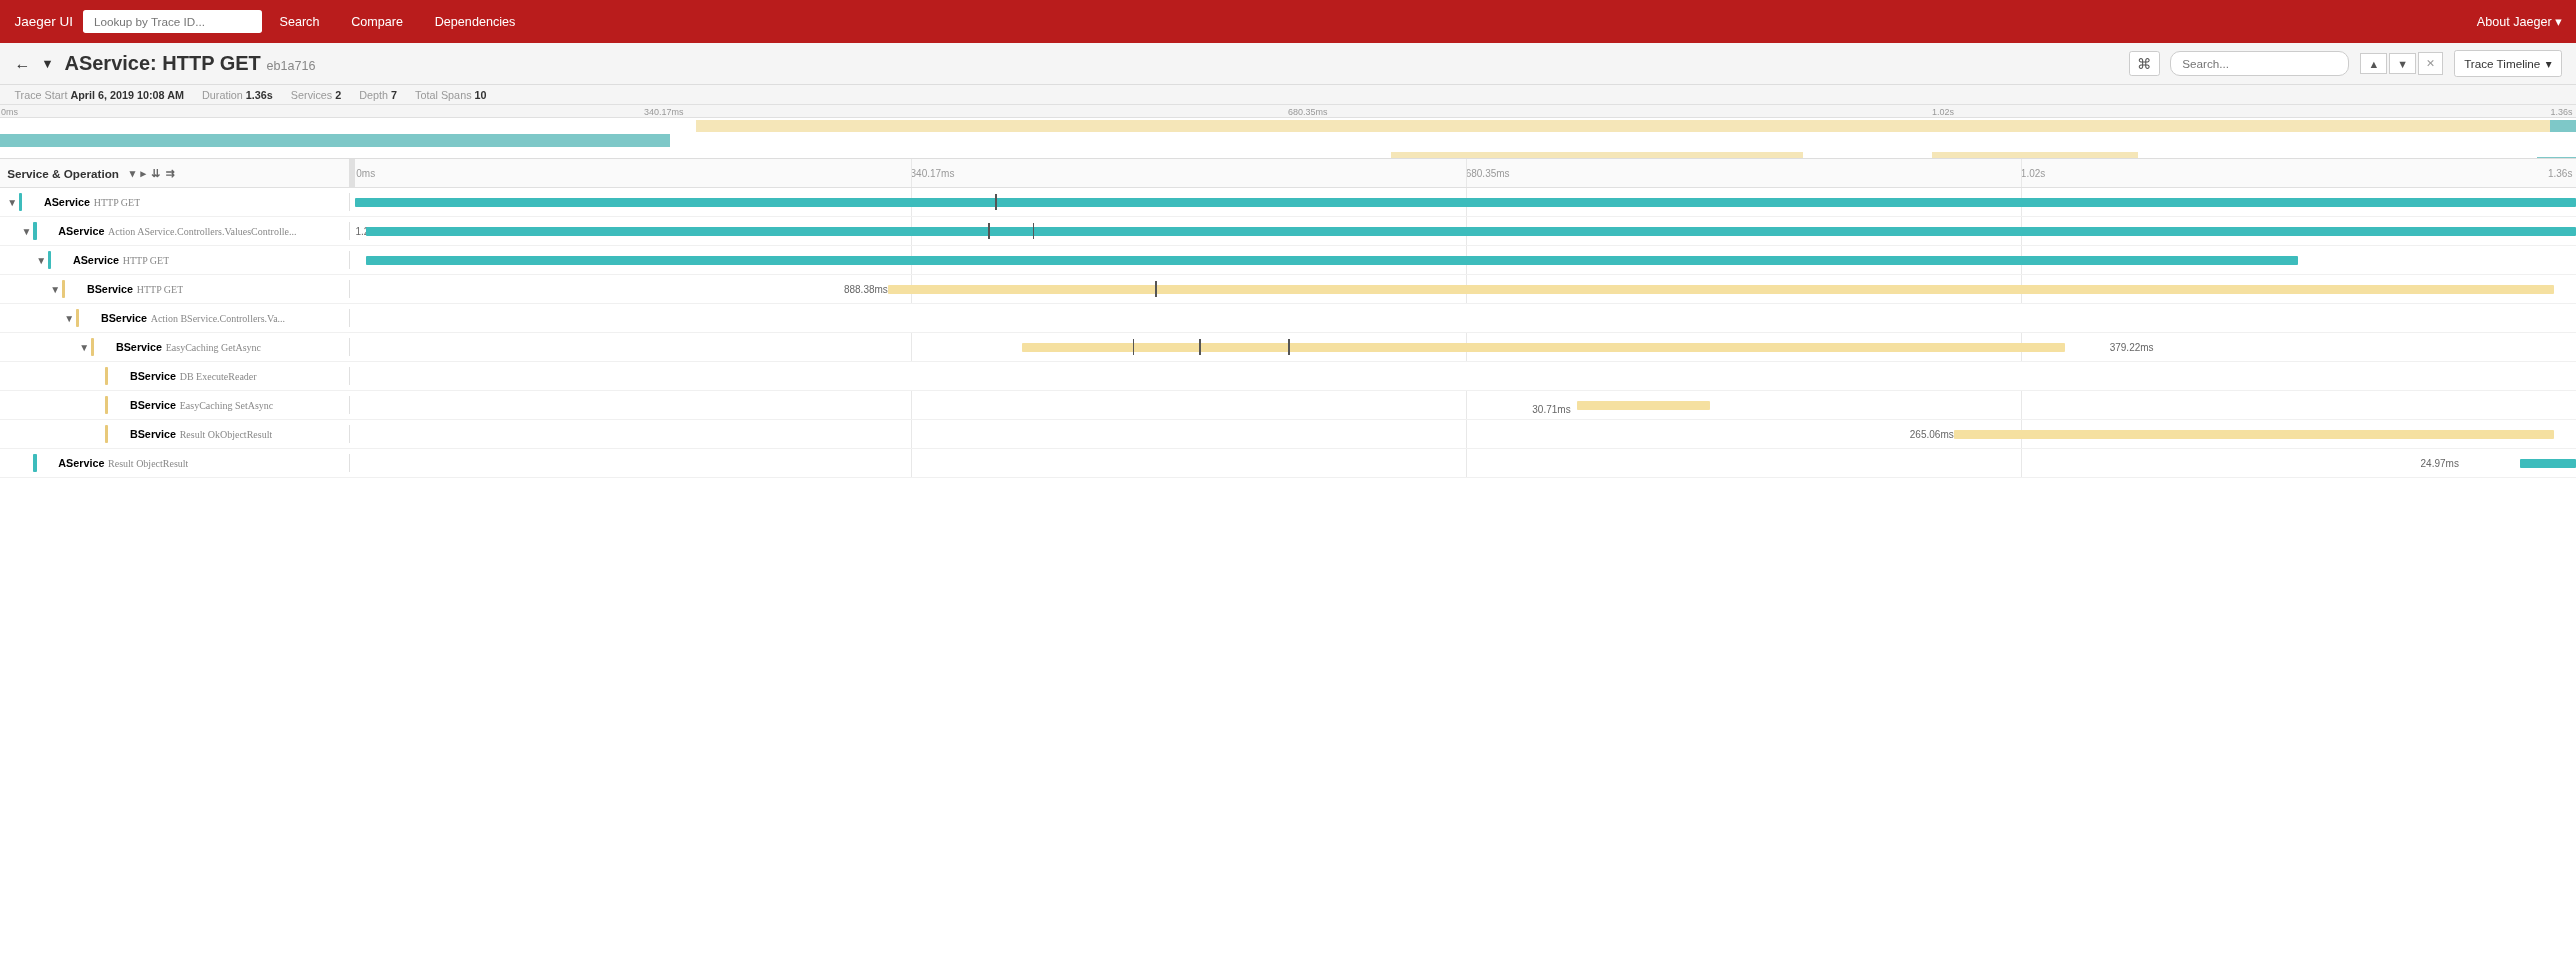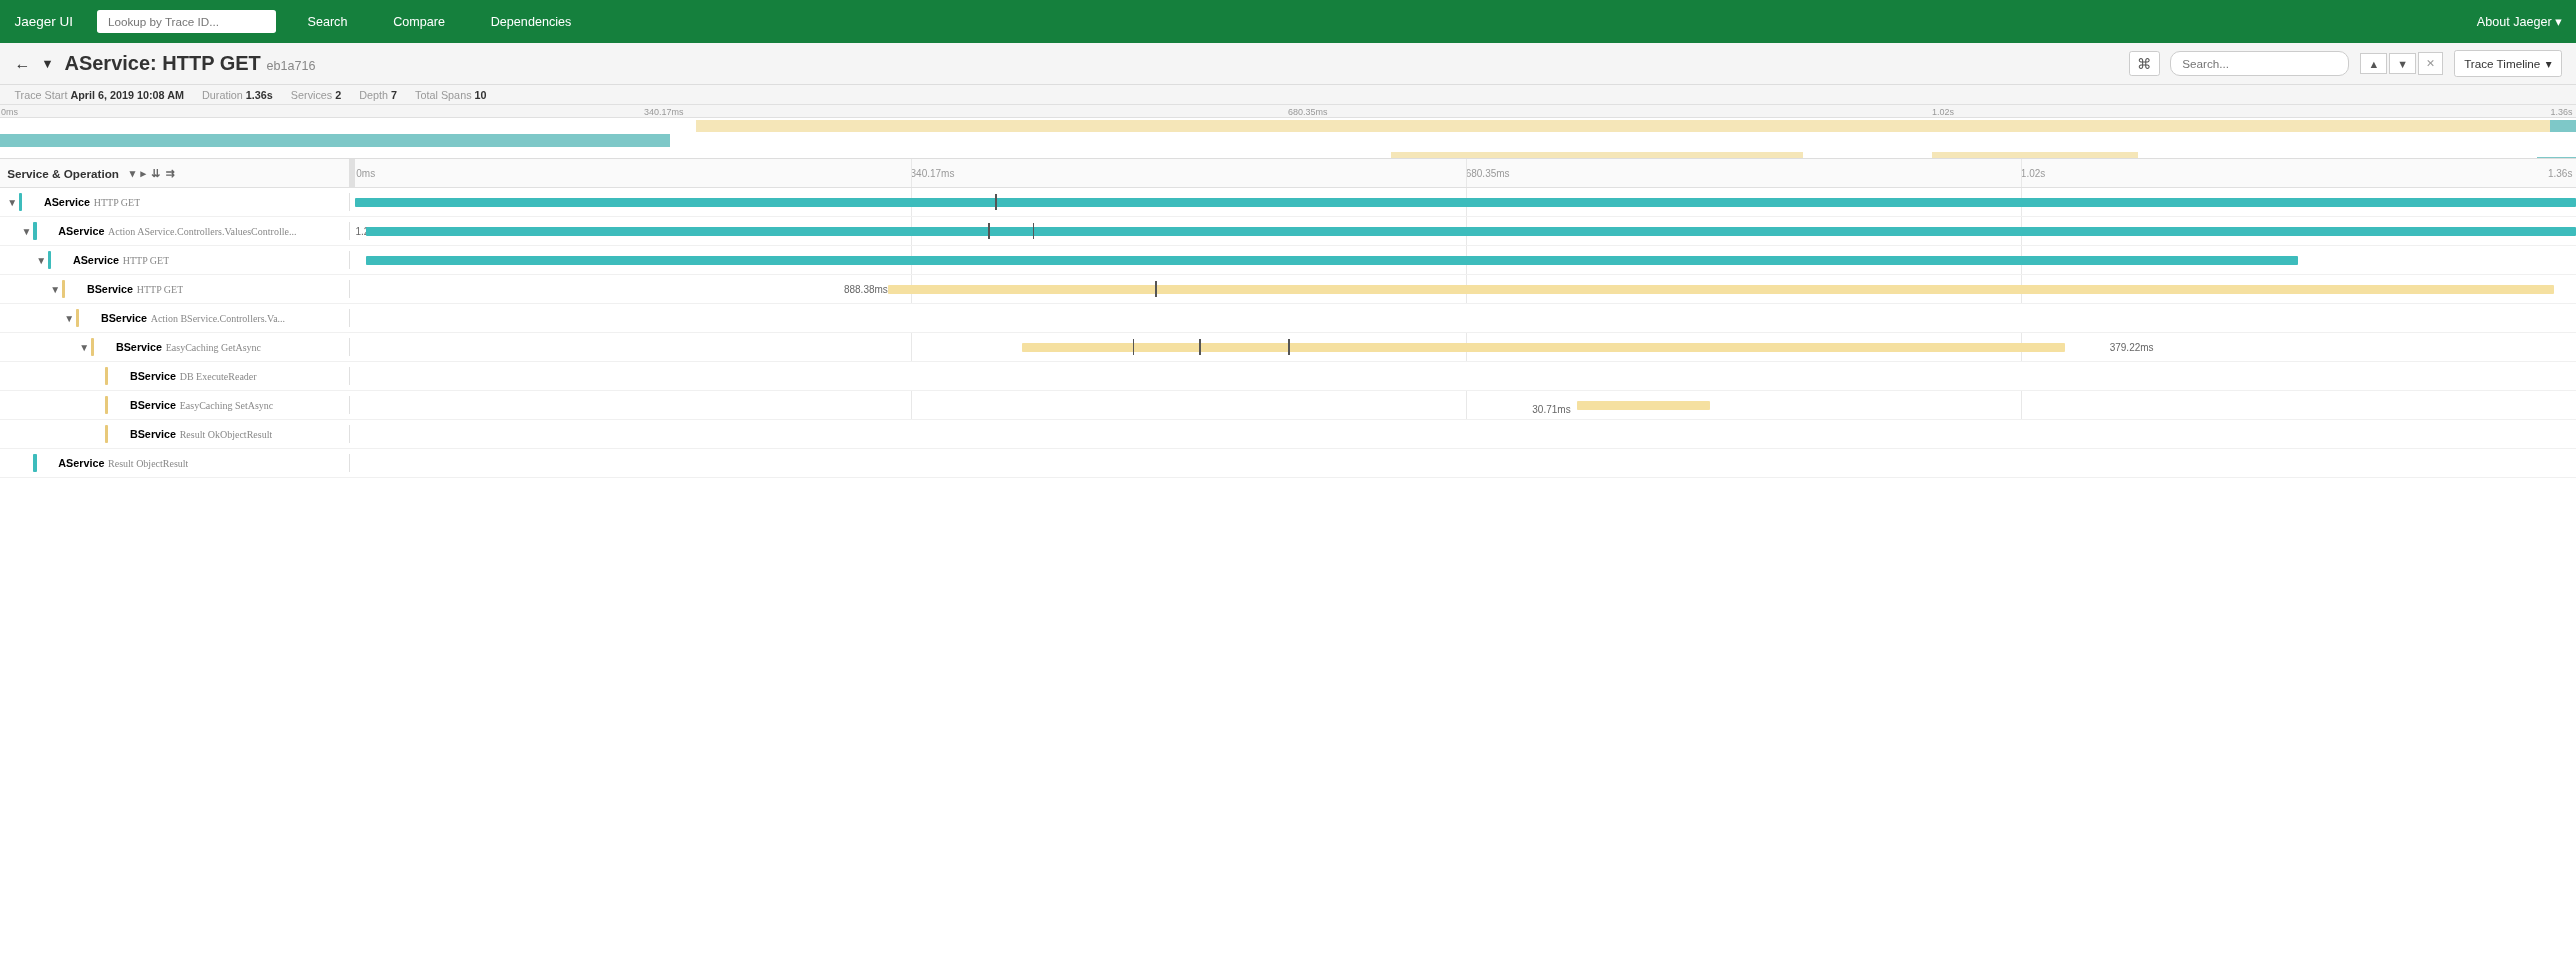--- a/index.html
+++ b/index.html
@@ -1,25 +1,25 @@
 <!DOCTYPE html>
 <html style="font-size:14.4px"><head>
   <meta charset="utf-8">
   <style>
     * { box-sizing: border-box; margin: 0; padding: 0; }
     body { font-family: -apple-system, BlinkMacSystemFont, 'Segoe UI', sans-serif; background: #fff; font-size: 11.7px; overflow: hidden; }
 
     
     .top-nav {
-      background: #15803d;
+      background: #b91c1c;
       height: 43px;
       display: flex;
       align-items: center;
       padding: 0 14.4px;
-      gap: 17px;
+      gap: 3px;
     }
     .nav-brand {
       color: #fff;
       font-size: 13.5px;
       font-weight: 500;
       margin-right: 7.2px;
       white-space: nowrap;
     }
     .nav-search-input {
       background: #fff;
@@ -586,28 +586,42 @@
 
     <div class="span-row">
       <div class="span-label-cell">
         <span class="span-indent" style="width:86px"></span>
         <span class="span-toggle" style="visibility:hidden">▼</span>
         <div class="span-color-bar" style="background:#e8c97a;"></div>
         <span class="span-service-name">BService</span>
         <span class="span-operation">Result OkObjectResult</span>
       </div>
       <div class="divider-handle"></div>
+      <div class="span-timeline-cell">
+        <div class="tick-line" style="left:25%"></div>
+        <div class="tick-line" style="left:50%"></div>
+        <div class="tick-line" style="left:75%"></div>
+        <span class="span-duration-label" style="left:70%;">265.06ms</span>
+        <div class="span-bar bar-wheat" style="left:72%;width:27%;"></div>
+      </div>
     </div>
 
     <div class="span-row">
       <div class="span-label-cell">
         <span class="span-indent" style="width:14.4px"></span>
         <span class="span-toggle" style="visibility:hidden">▼</span>
         <div class="span-color-bar" style="background:#3dbcbc;"></div>
         <span class="span-service-name">AService</span>
         <span class="span-operation">Result ObjectResult</span>
       </div>
       <div class="divider-handle"></div>
+      <div class="span-timeline-cell">
+        <div class="tick-line" style="left:25%"></div>
+        <div class="tick-line" style="left:50%"></div>
+        <div class="tick-line" style="left:75%"></div>
+        <span class="span-duration-label" style="left:93%;">24.97ms</span>
+        <div class="span-bar bar-teal" style="left:97.5%;width:2.5%;"></div>
+      </div>
     </div>
 
   </div>
 </div>
 
 
 </body></html>

